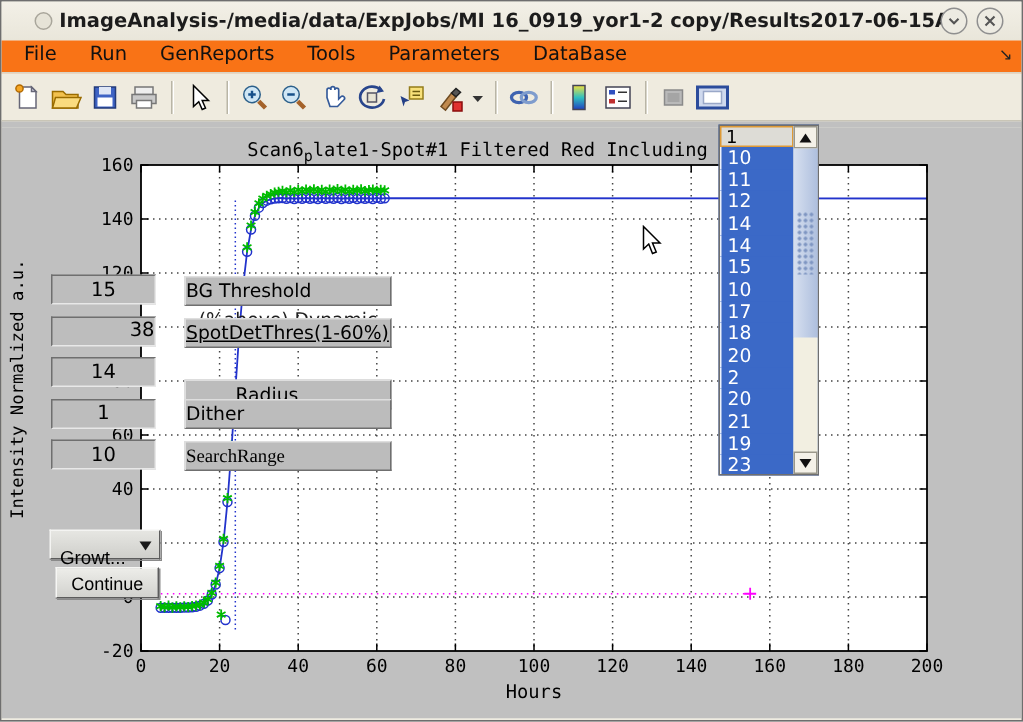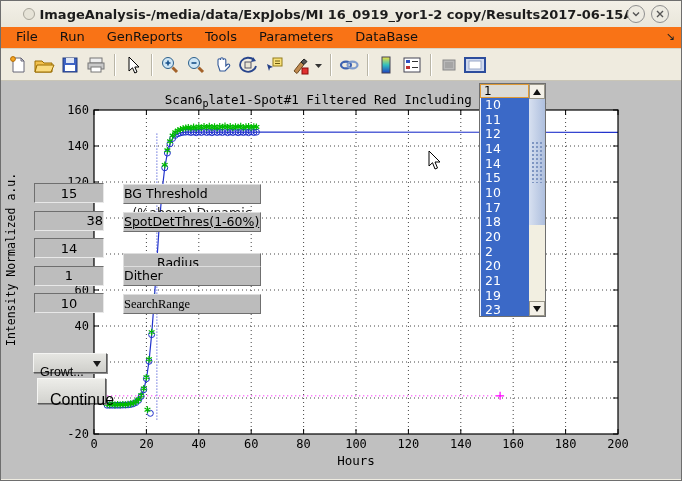--- a/index.html
+++ b/index.html
@@ -49,21 +49,21 @@
     font-family:"DejaVu Sans",sans-serif;padding:0;}
   .clip-label{position:absolute;left:122px;top:120px;width:138px;height:7px;z-index:1;
     overflow:hidden;text-align:center;font-size:12.5px;color:#222;}
   .popup-growth{position:absolute;left:32px;top:268px;width:74px;height:20px;z-index:2;
     background:linear-gradient(#E6E6E2,#CFCFCB);border:1px solid;border-color:#f4f4f2 #5c5c5c #5c5c5c #f4f4f2;
     box-shadow:1px 1px 0 #8a8a8a;font-size:12.5px;color:#000;text-align:left;padding:11px 0 0 6px;}
   .popup-growth .caret{position:absolute;right:5px;top:7px;width:0;height:0;
     border-left:4px solid transparent;border-right:4px solid transparent;border-top:6px solid #1a1a1a;}
   .btn-continue{position:absolute;left:36px;top:293px;width:69px;height:21px;z-index:2;
     background:linear-gradient(#EDEDE9,#D2D2CE);border:1px solid;border-color:#f6f6f4 #5c5c5c #5c5c5c #f6f6f4;
-    box-shadow:1px 1px 0 #8a8a8a;font-size:16px;color:#000;text-align:center;padding:12px;}
+    box-shadow:1px 1px 0 #8a8a8a;font-size:12px;color:#000;text-align:center;padding:0;}
   
   .num-popup{position:absolute;left:478px;top:82px;width:67px;height:234px;z-index:10;
     border:1px solid #6f6f6f;background:#3B69C7;display:flex;}
   .num-popup .listcol{width:50px;display:flex;flex-direction:column;overflow:hidden;}
   .num-editor{height:14px;background:#DDDCD6;border:1px solid #DE9A36;
     font-size:12px;line-height:12px;color:#000;padding-left:3px;}
   .num-item{height:14.66px;flex:0 0 14.66px;color:#fff;font-size:12.5px;line-height:14px;
     padding-left:4px;background:#3B69C7;border-left:1px solid #eef2fb;}
   .num-scroll{width:16px;display:flex;flex-direction:column;background:#F2EFE1;}
   .sb-btn{height:15px;background:#F4F1E8;border:1px solid #9a978a;

